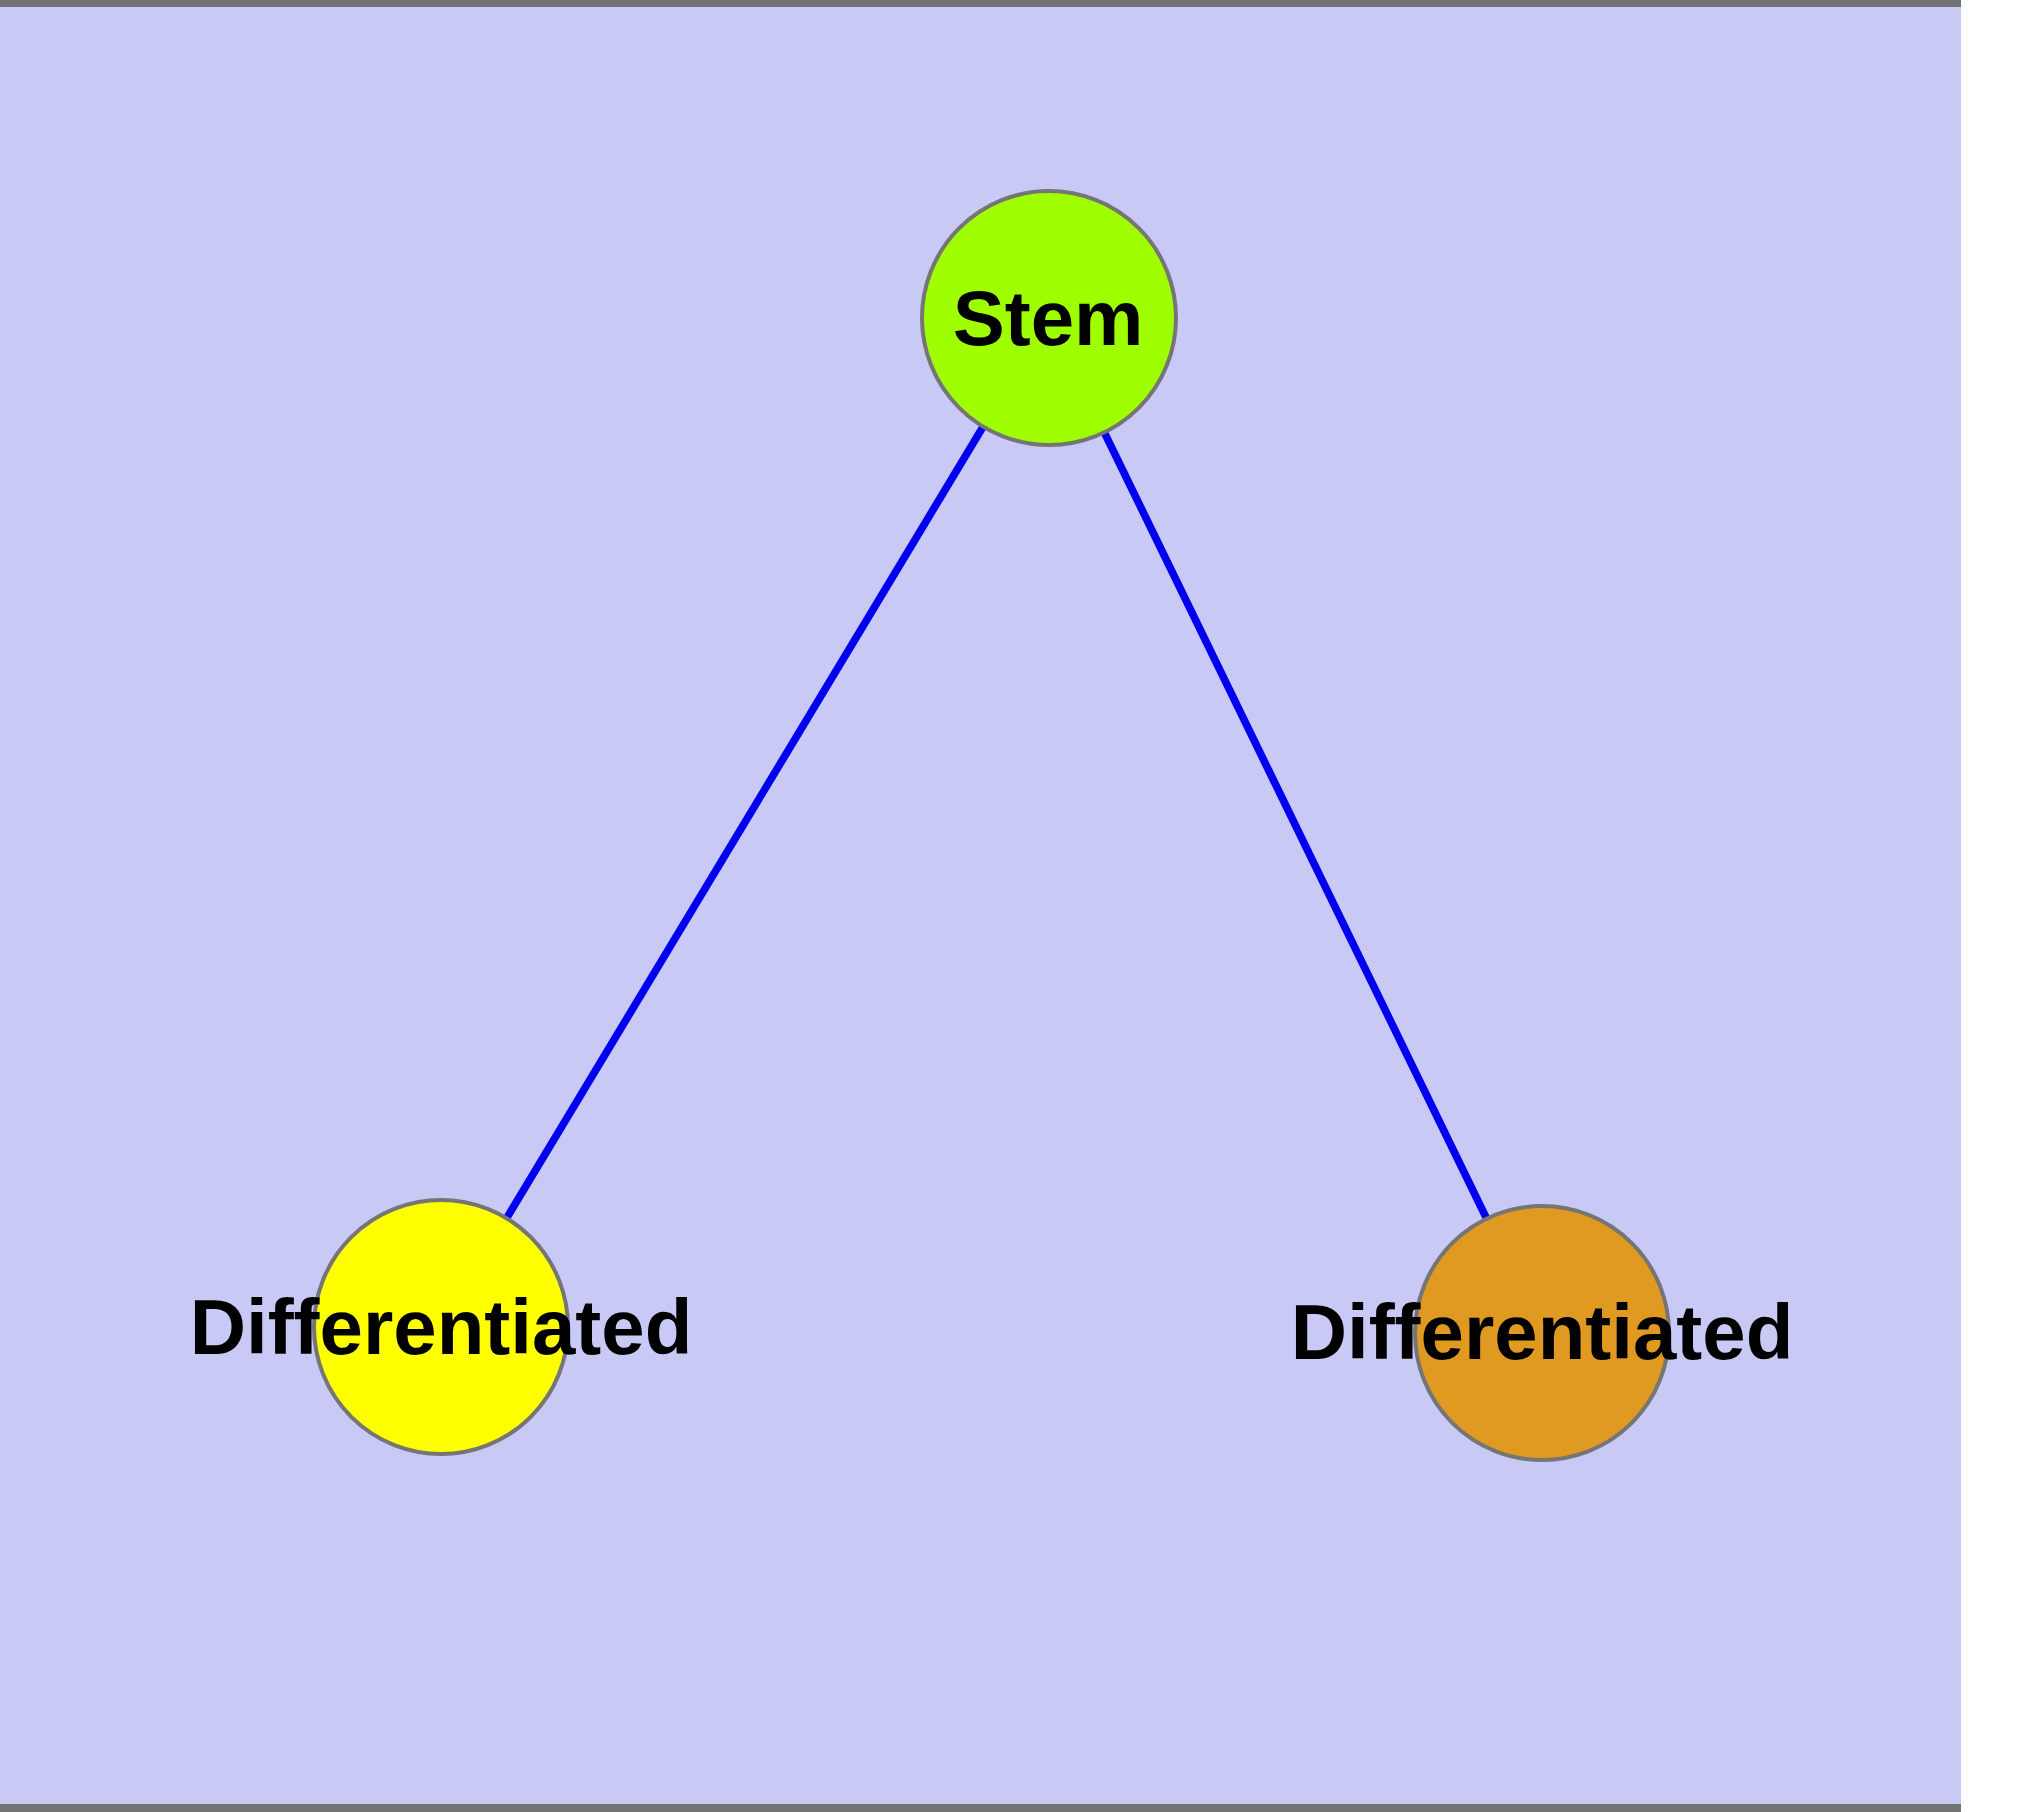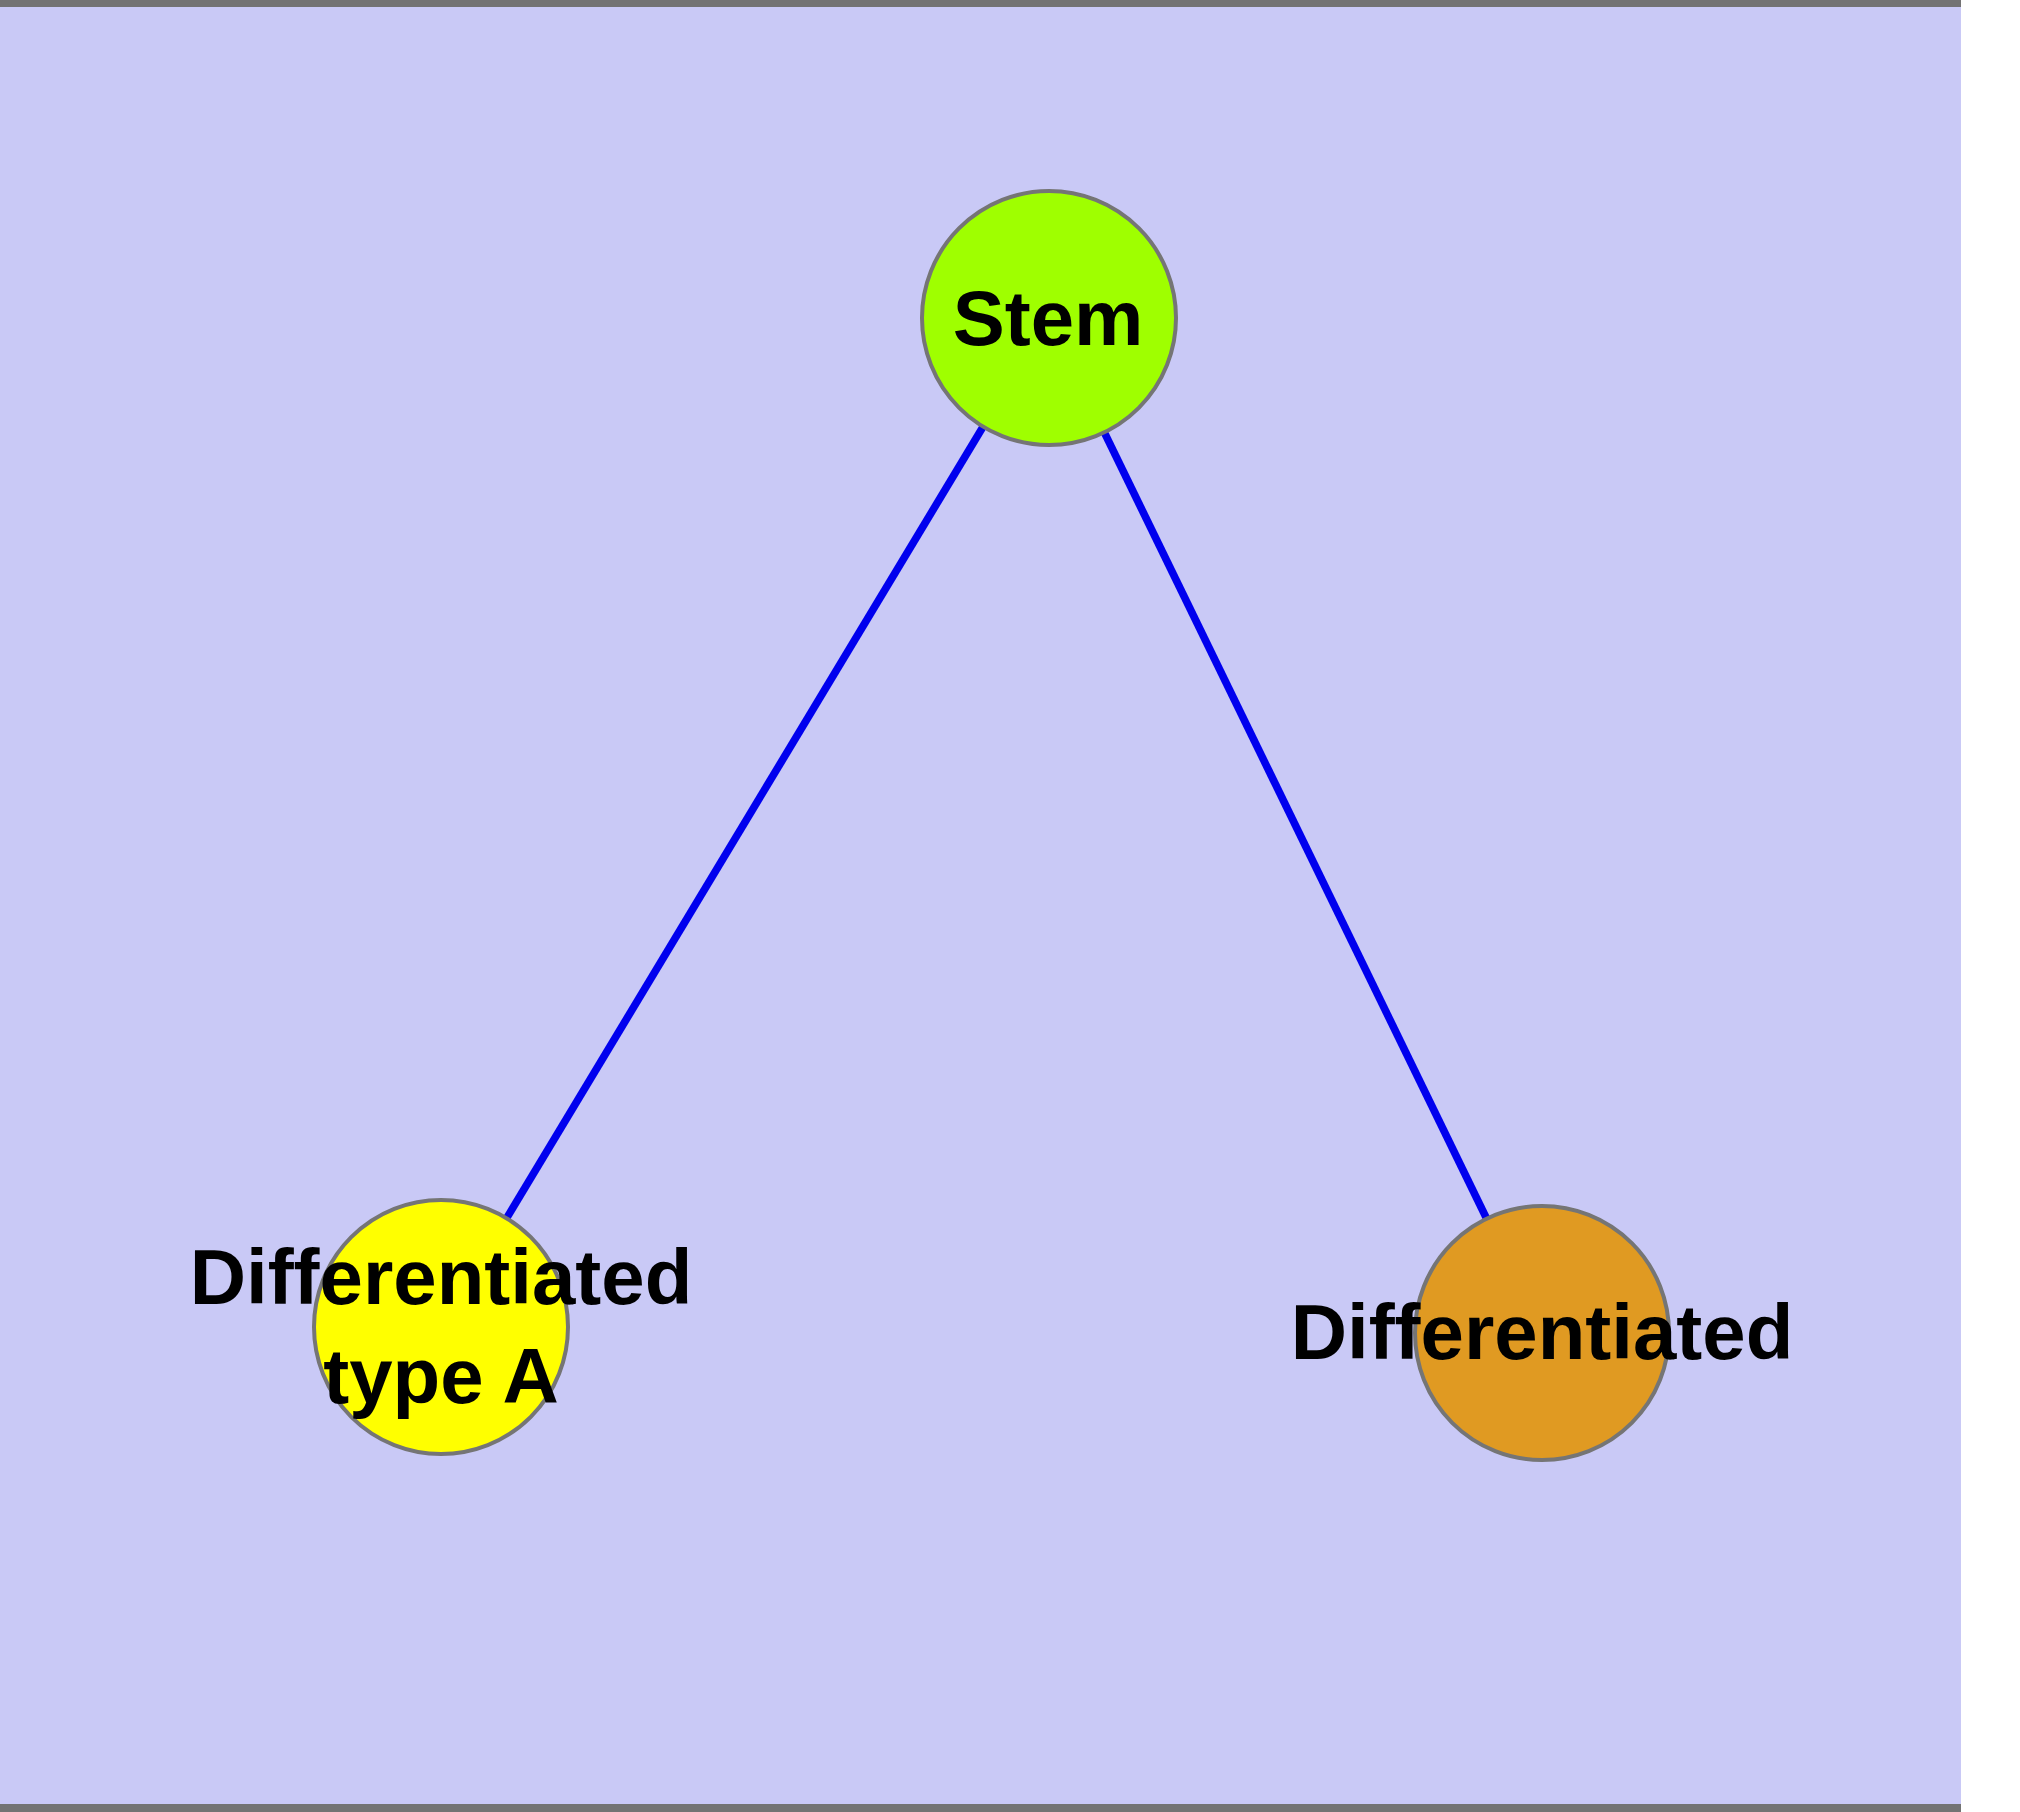--- a/index.html
+++ b/index.html
@@ -75,21 +75,20 @@
 
   <div class="node" style="left: 920px; top: 189px; background-color: rgb(159, 255, 0); border-color: rgb(117, 117, 117);"></div>
   <div class="node-label" style="left: 1048px; top: 318px; color: rgb(0, 0, 0);">
     <span class="line">Stem</span>
     <span class="line"></span>
   </div>
 
   <div class="node" style="left: 312px; top: 1198px; background-color: rgb(255, 255, 0); border-color: rgb(117, 117, 117);"></div>
   <div class="node-label" style="left: 441px; top: 1327px; color: rgb(0, 0, 0);">
     <span class="line">Differentiated</span>
-    <span class="line">type A</span>
   </div>
 
   <div class="node" style="left: 1413px; top: 1204px; background-color: rgb(224, 154, 34); border-color: rgb(117, 117, 117);"></div>
   <div class="node-label" style="left: 1542px; top: 1332px; color: rgb(0, 0, 0);">
     <span class="line">Differentiated</span>
   </div>
 
 </div>
 
 

